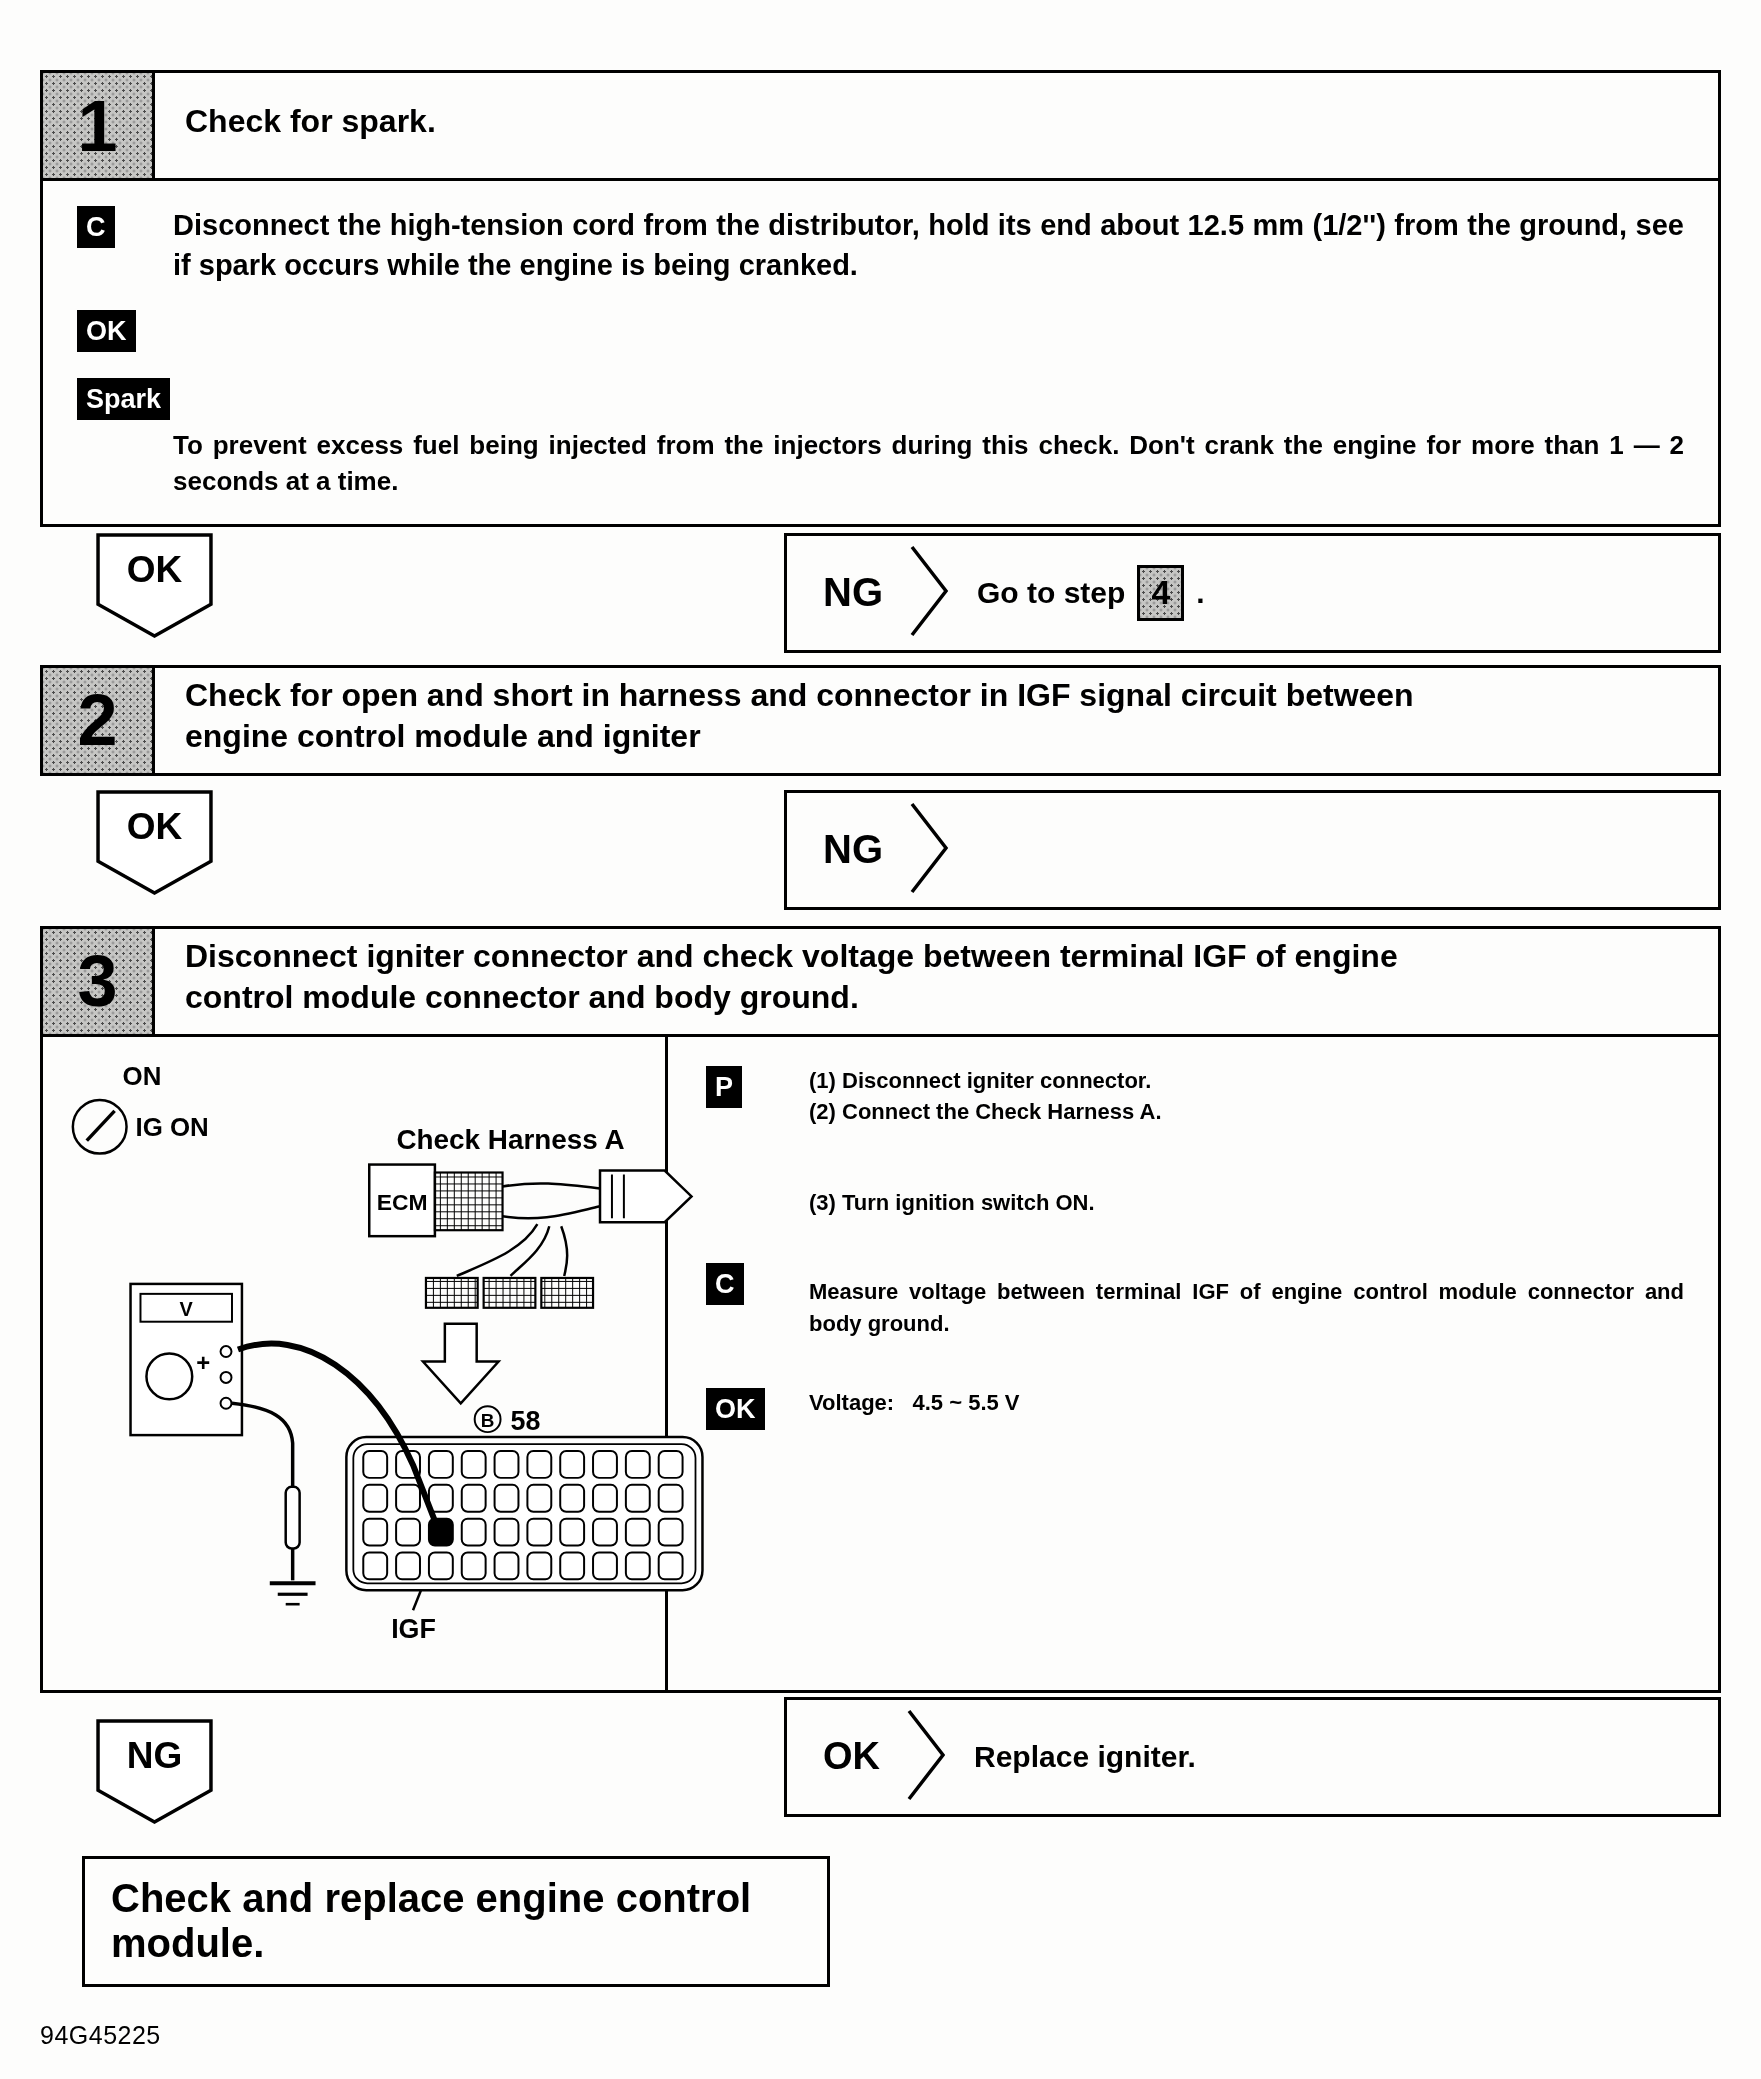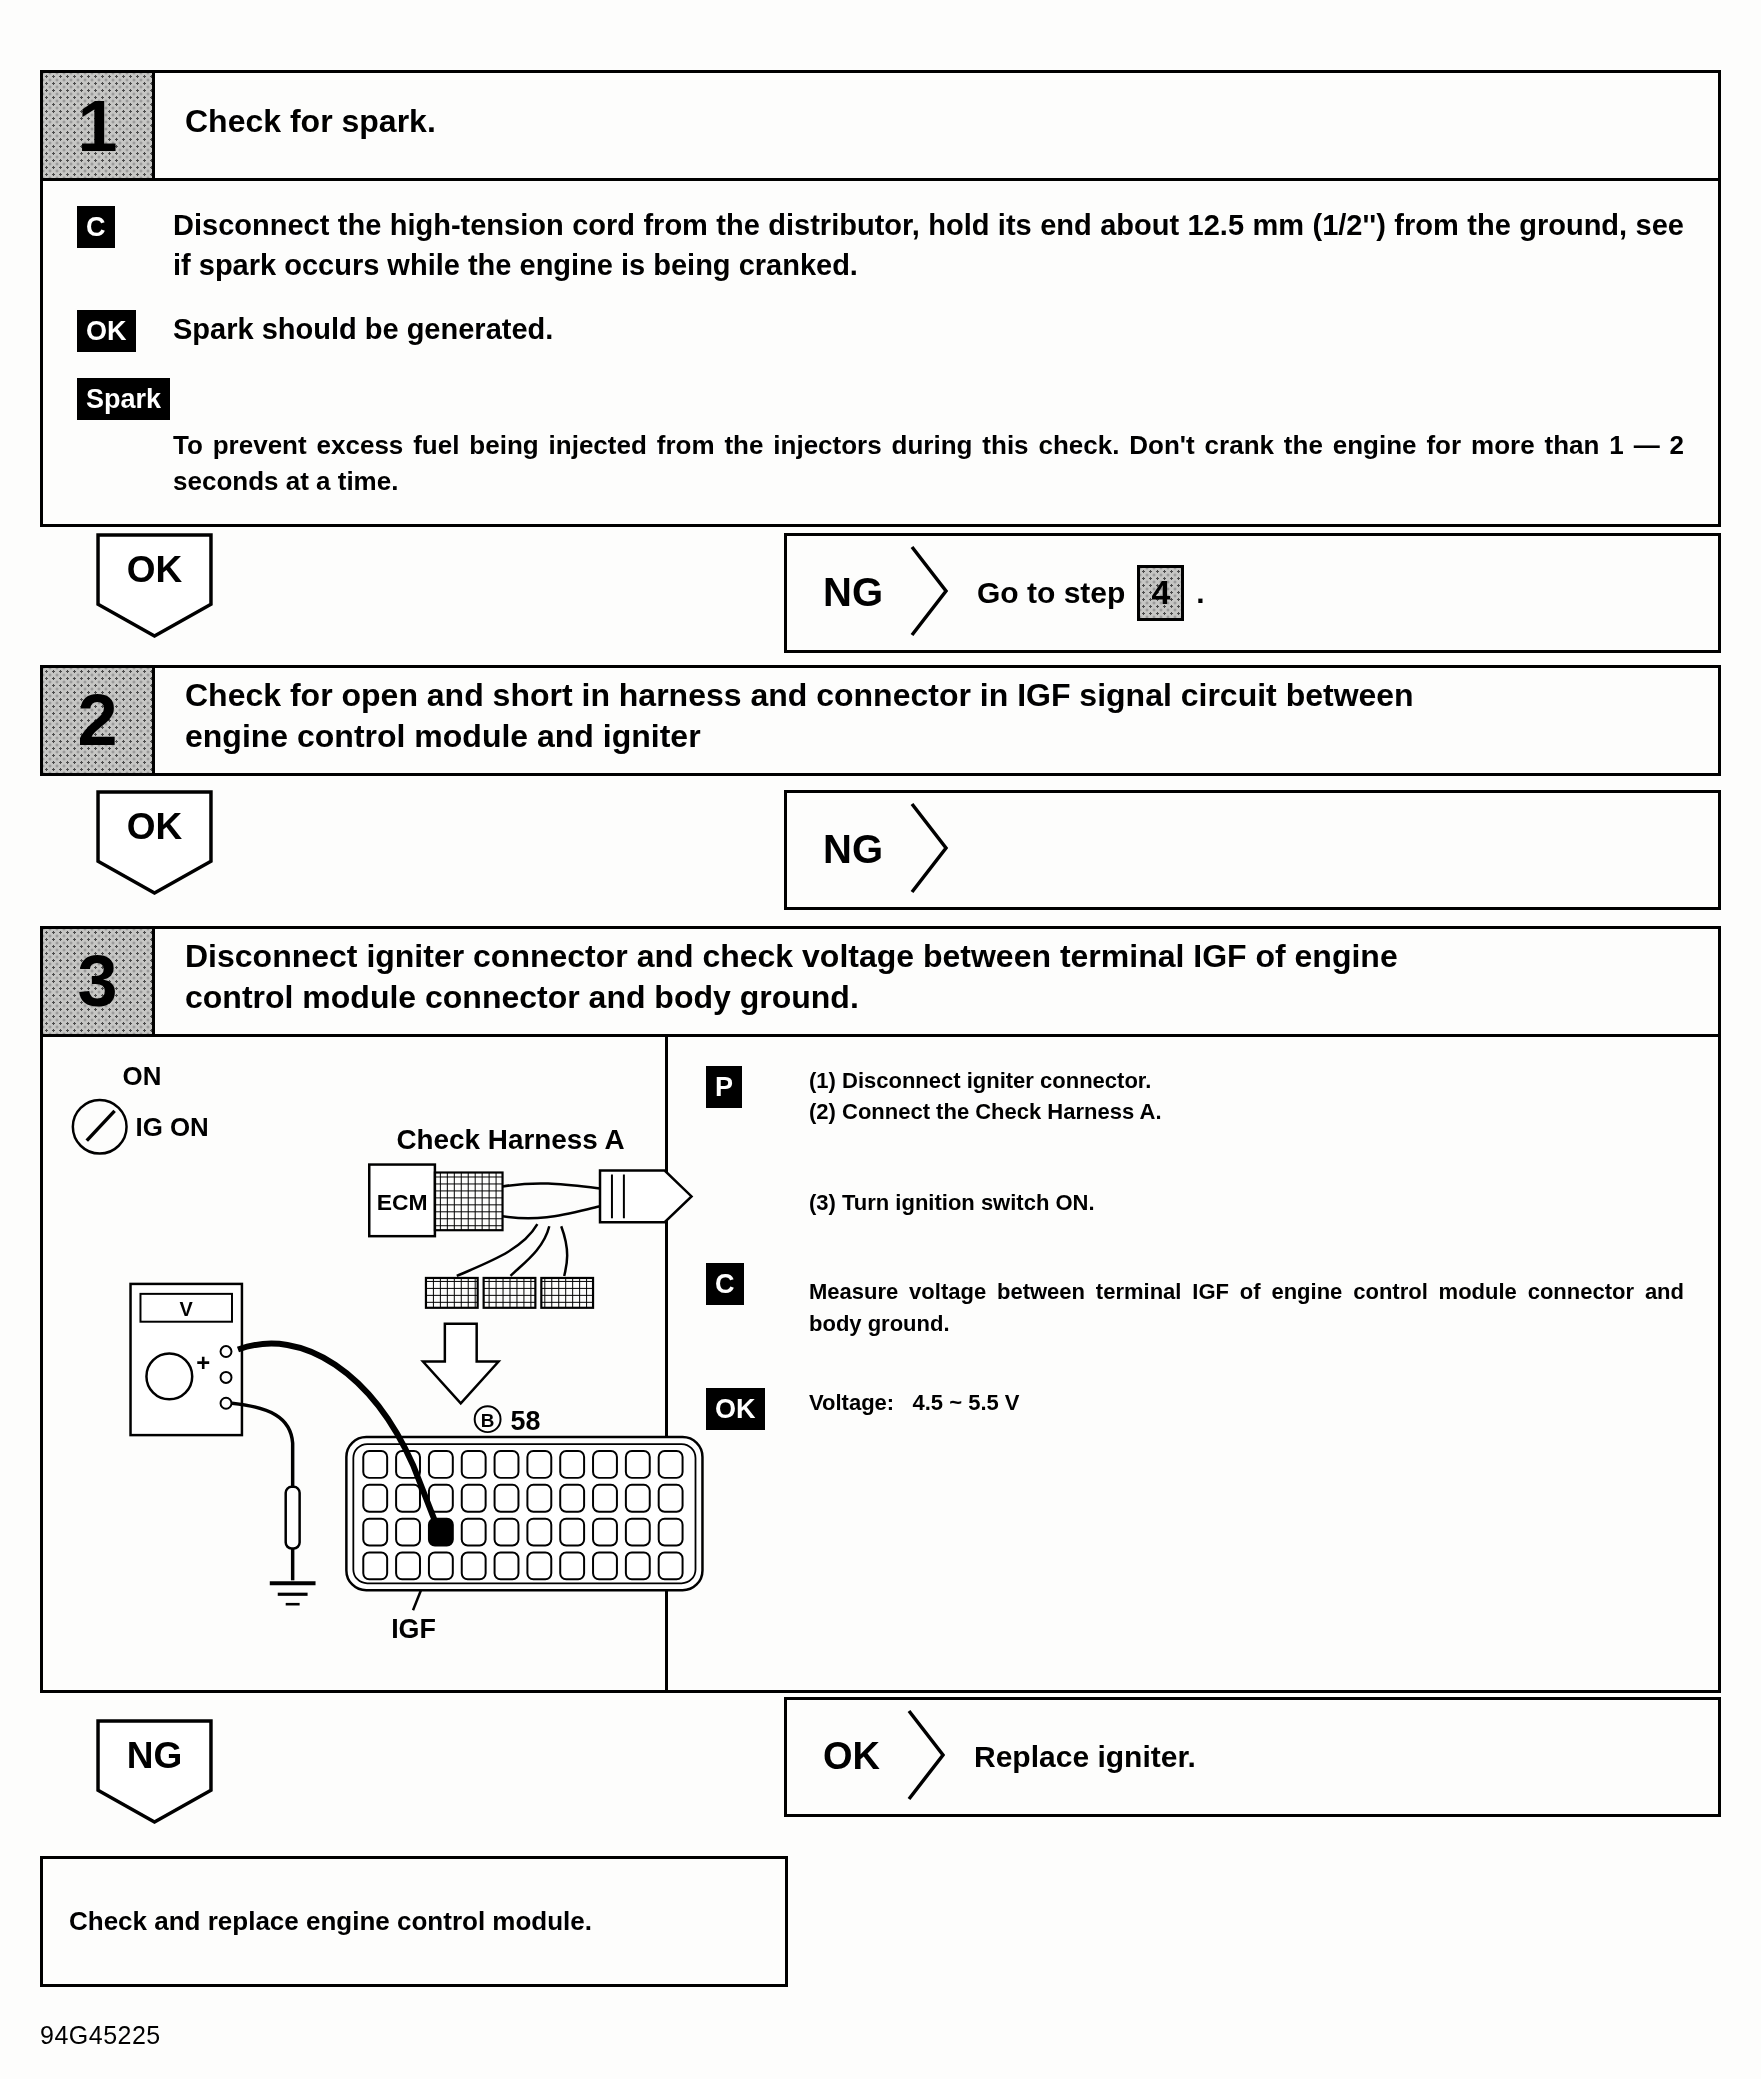--- a/index.html
+++ b/index.html
@@ -85,21 +85,22 @@
   .row-after3 .pent-wrap { margin-top:26px; }
   .ok-box {
     margin-left:auto; width:937px; border:3px solid #000; min-height:96px;
     display:flex; align-items:center; gap:26px; padding:8px 20px 8px 36px; margin-top:4px;
   }
   .ok-box-label { font-size:38px; font-weight:700; flex:none; }
   
   .final-box {
     width:748px; border:3px solid #000; min-height:131px; margin-top:30px;
     display:flex; align-items:center; padding:10px 16px 10px 26px;
-    font-size:26px;
+    font-size:40px;
+    margin-left:42px;
   }
   .footer-code { margin-top:34px; font-size:25px; font-weight:400; letter-spacing:0.5px; }
   svg text { font-family:"Liberation Sans", sans-serif; }
 </style>
 </head>
 <body>
 
 <div class="page">
 
   <section>
@@ -109,21 +110,20 @@
         <div class="step-title-inner">Check for spark.</div>
       </div>
     </div>
     <div class="step-body">
       <div class="item">
         <span class="badge-cell"><span class="badge">C</span></span>
         <p class="item-text">Disconnect the high-tension cord from the distributor, hold its end about 12.5 mm (1/2'') from the ground, see if spark occurs while the engine is being cranked.</p>
       </div>
       <div class="item">
         <span class="badge-cell"><span class="badge">OK</span></span>
-        <p class="item-text">Spark should be generated.</p>
       </div>
       <div class="notice-block">
         <span class="badge">Spark</span>
         <p class="notice-text">To prevent excess fuel being injected from the injectors during this check. Don't crank the engine for more than 1  —  2 seconds at a time.</p>
       </div>
     </div>
   </section>
 
   <div class="branch-row">
     <div class="pent-wrap">

